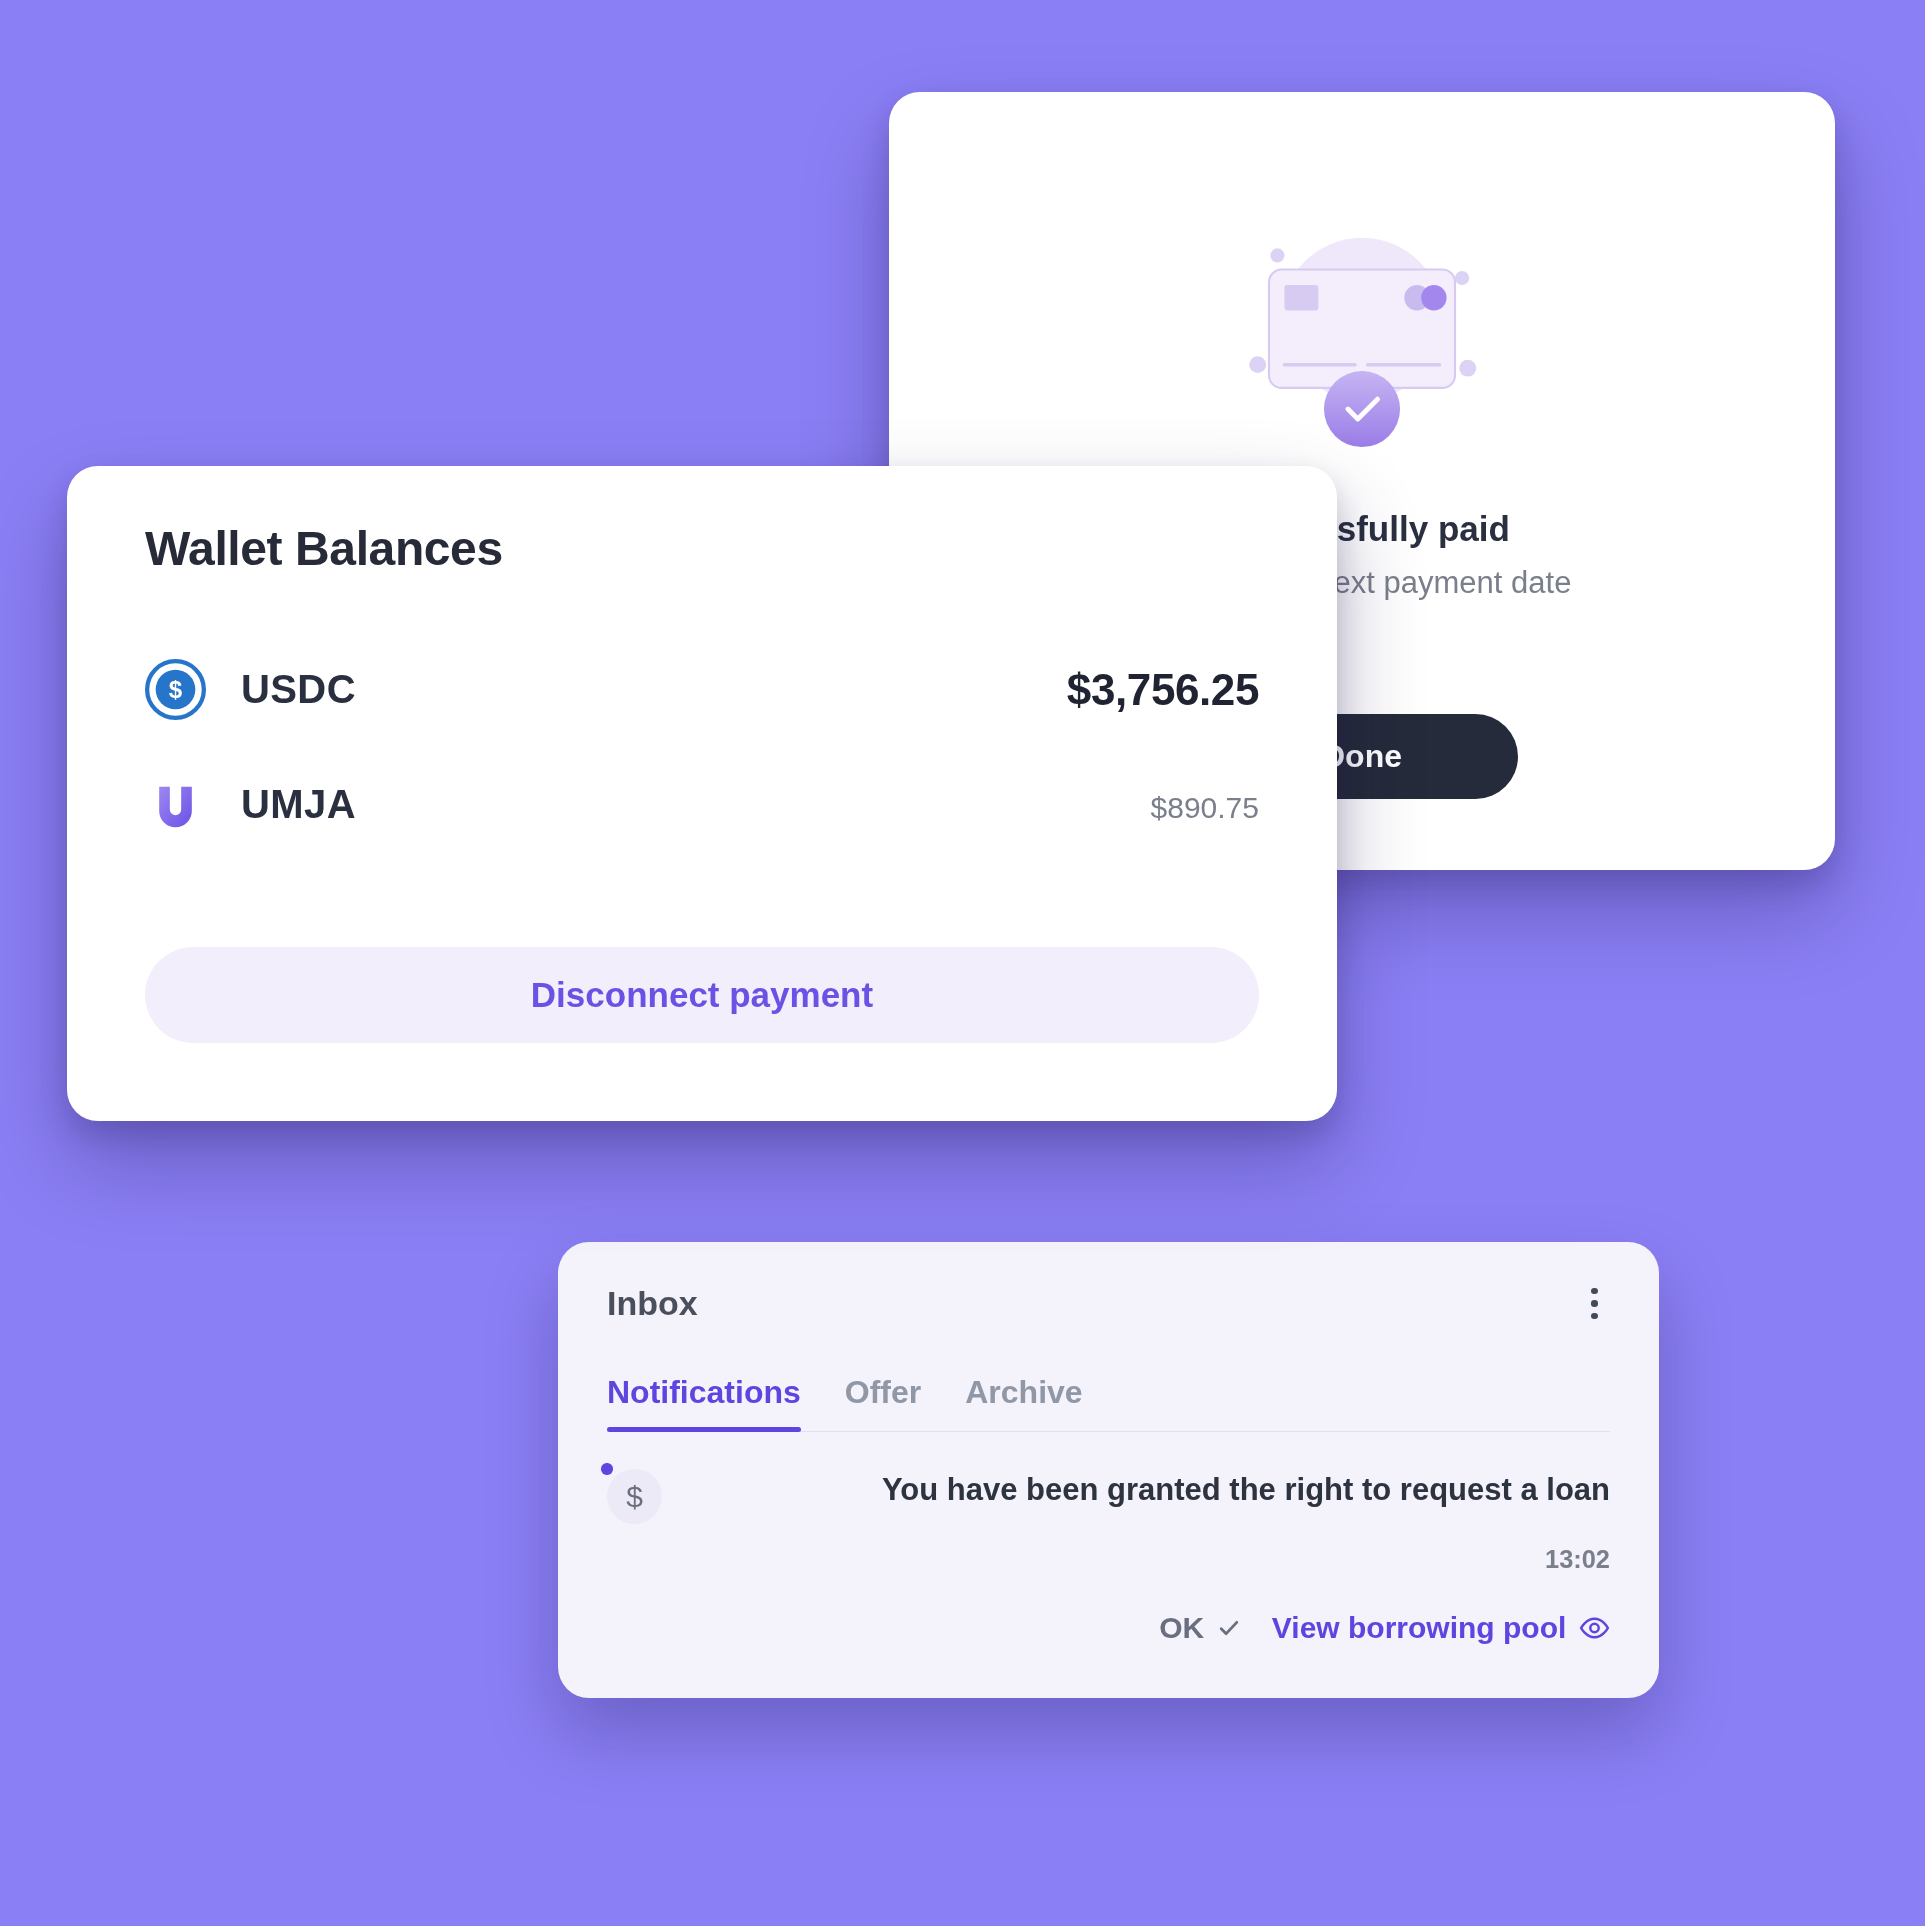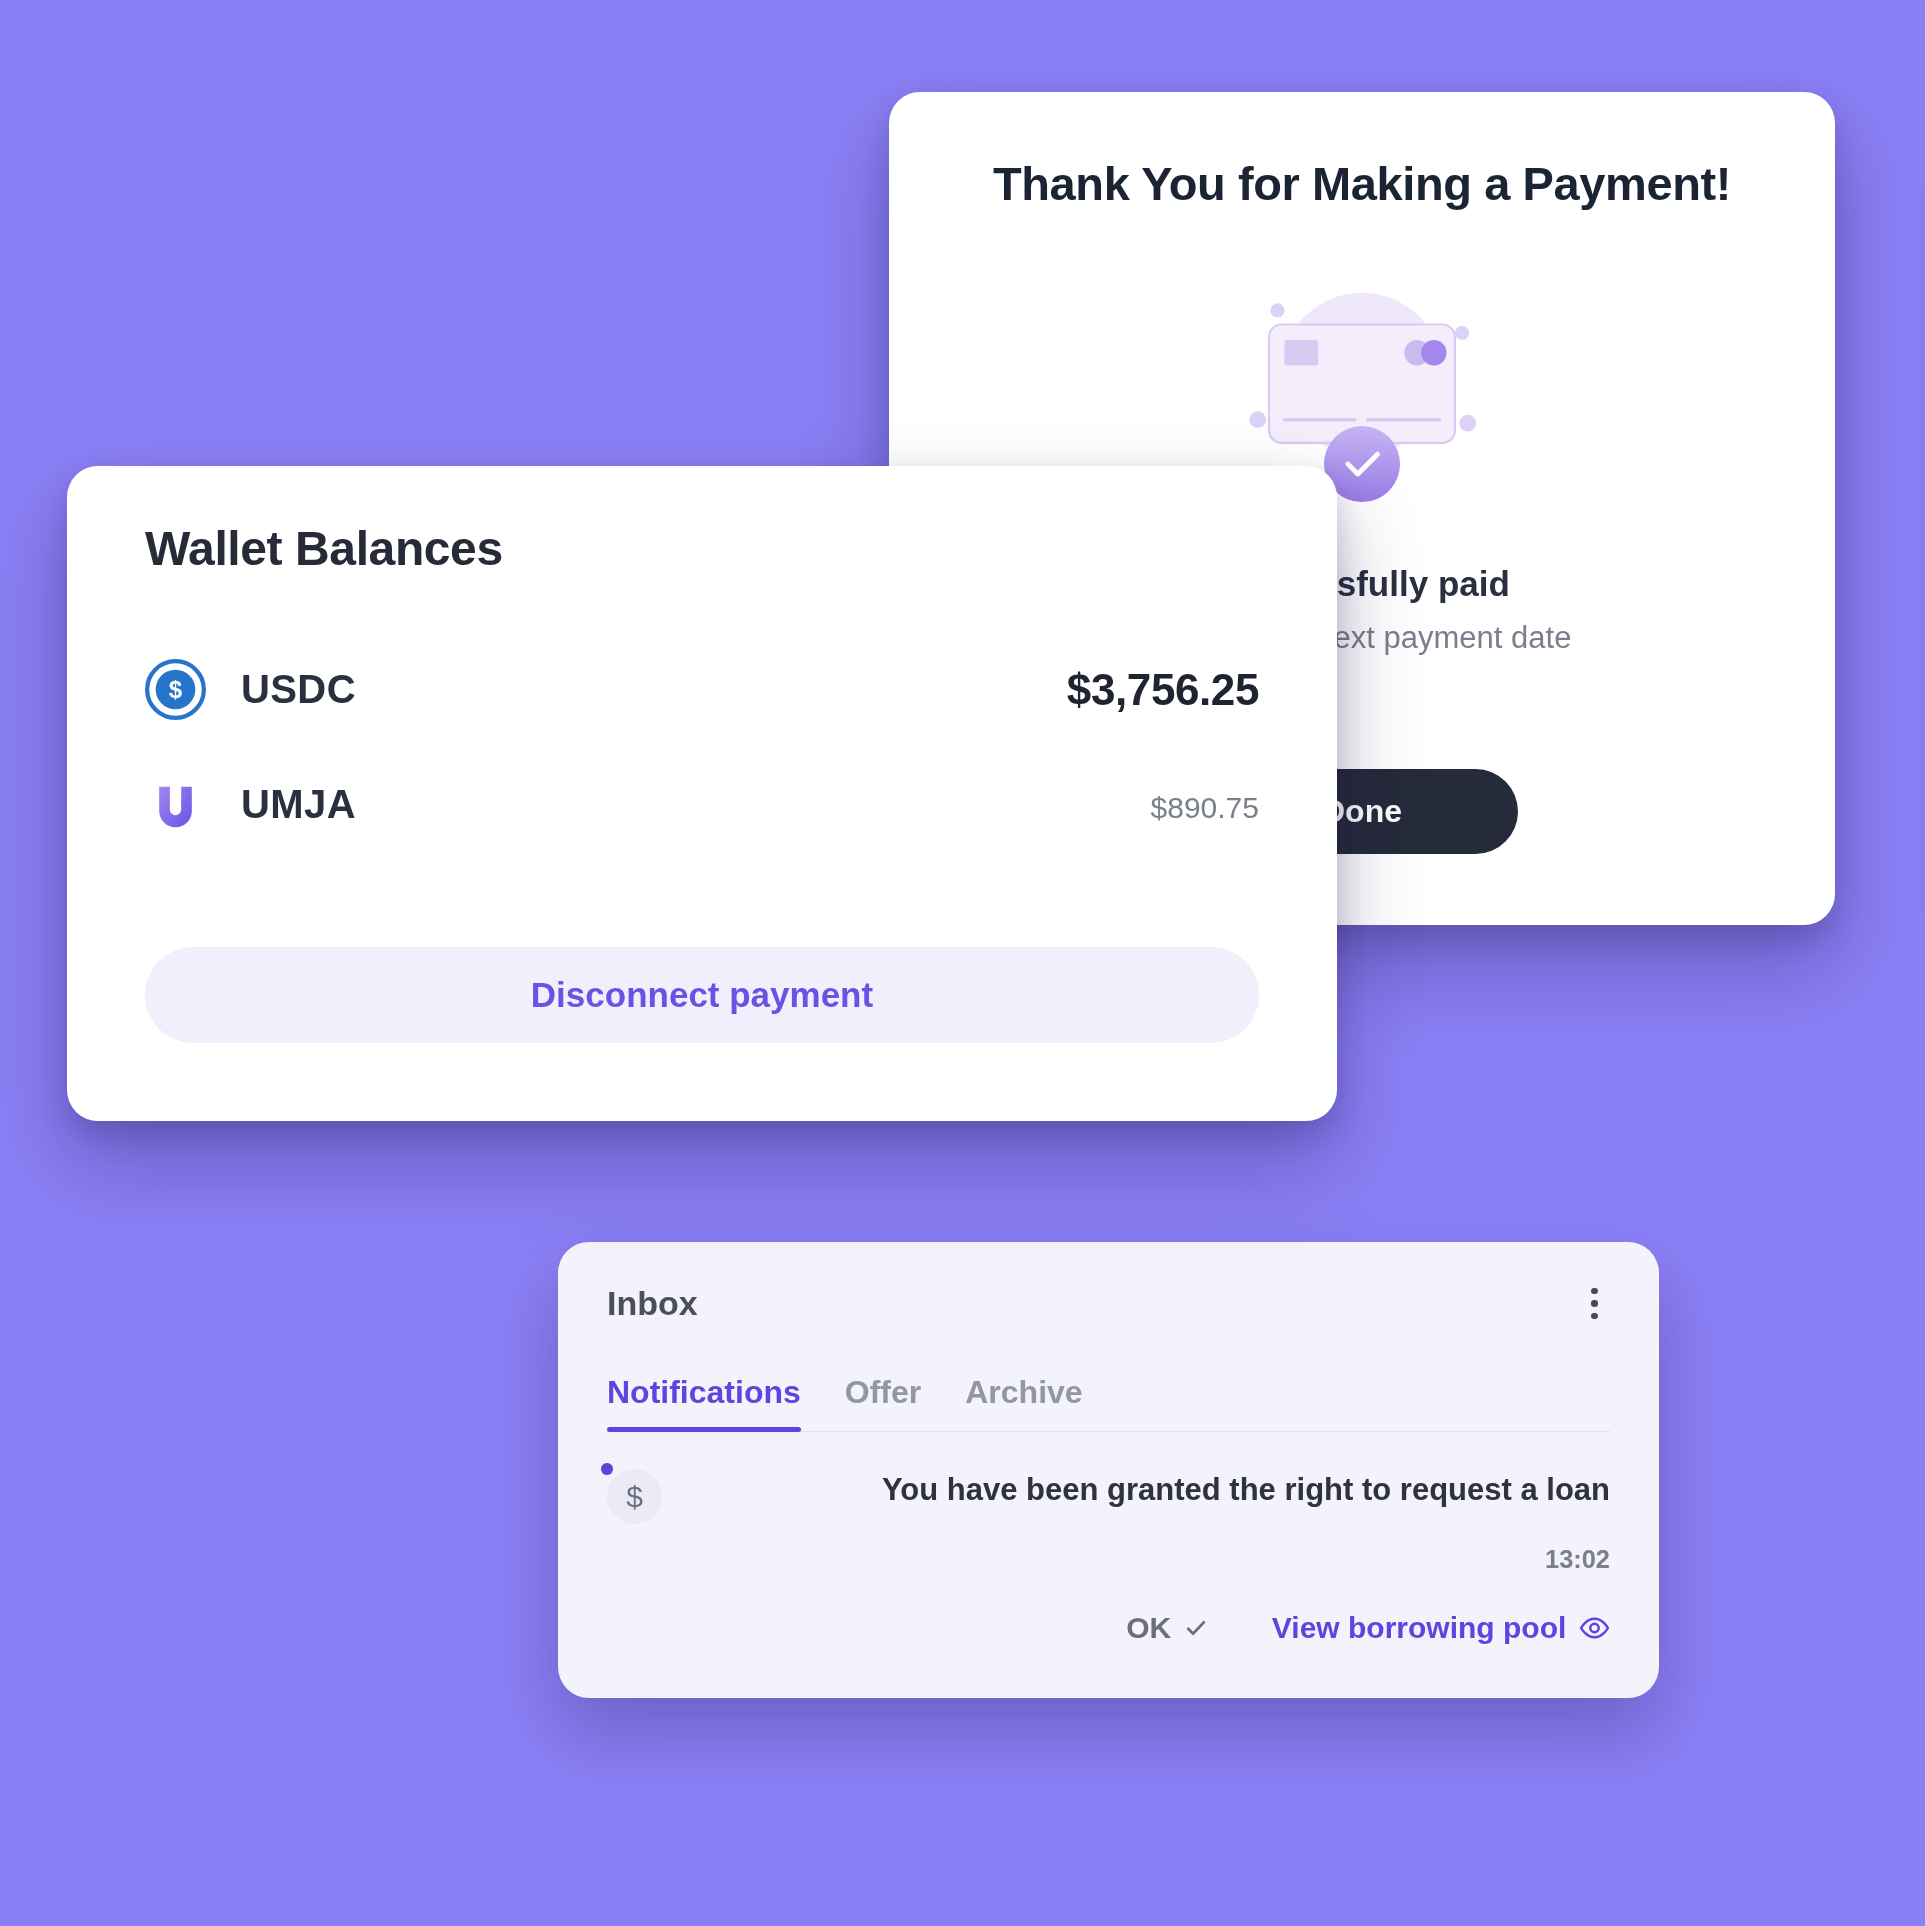--- a/index.html
+++ b/index.html
@@ -230,42 +230,41 @@
 }
 .notif-time {
   font-size: 25.4px;
   font-weight: 600;
   color: #7a7f8c;
   margin-top: 12.7px;
   text-align: right;
 }
 .notif-actions {
   display: flex;
-  gap: 64px;
+  gap: 31px;
   justify-content: flex-end;
   margin-top: 37px;
 }
 .notif-action {
   display: inline-flex;
   align-items: center;
   gap: 12.7px;
   font-size: 30px;
   font-weight: 700;
   cursor: pointer;
 }
 .notif-action.ok { color: #6a6f80; }
 .notif-action.view { color: #5f45e0; }
 </style>
 </head>
 <body>
 
 <div class="canvas">
 
   <div class="card payment-card">
-    <h1 class="payment-title">Thank You for Making a Payment!</h1>
 
     <div class="payment-illustration">
       <svg width="296" height="233" viewBox="0 0 420 330">
         <circle cx="210" cy="130" r="115" fill="#efe8fb"></circle>
         <circle cx="90" cy="40" r="10" fill="#dcd2f5"></circle>
         <circle cx="352" cy="72" r="10" fill="#dcd2f5"></circle>
         <circle cx="62" cy="195" r="12" fill="#dcd2f5"></circle>
         <circle cx="360" cy="200" r="12" fill="#dcd2f5"></circle>
         <rect x="78" y="60" width="264" height="168" rx="18" fill="#f3edfc" stroke="#d7cbf2" stroke-width="3"></rect>
         <rect x="100" y="82" width="48" height="36" rx="4" fill="#d7cbf2"></rect>

